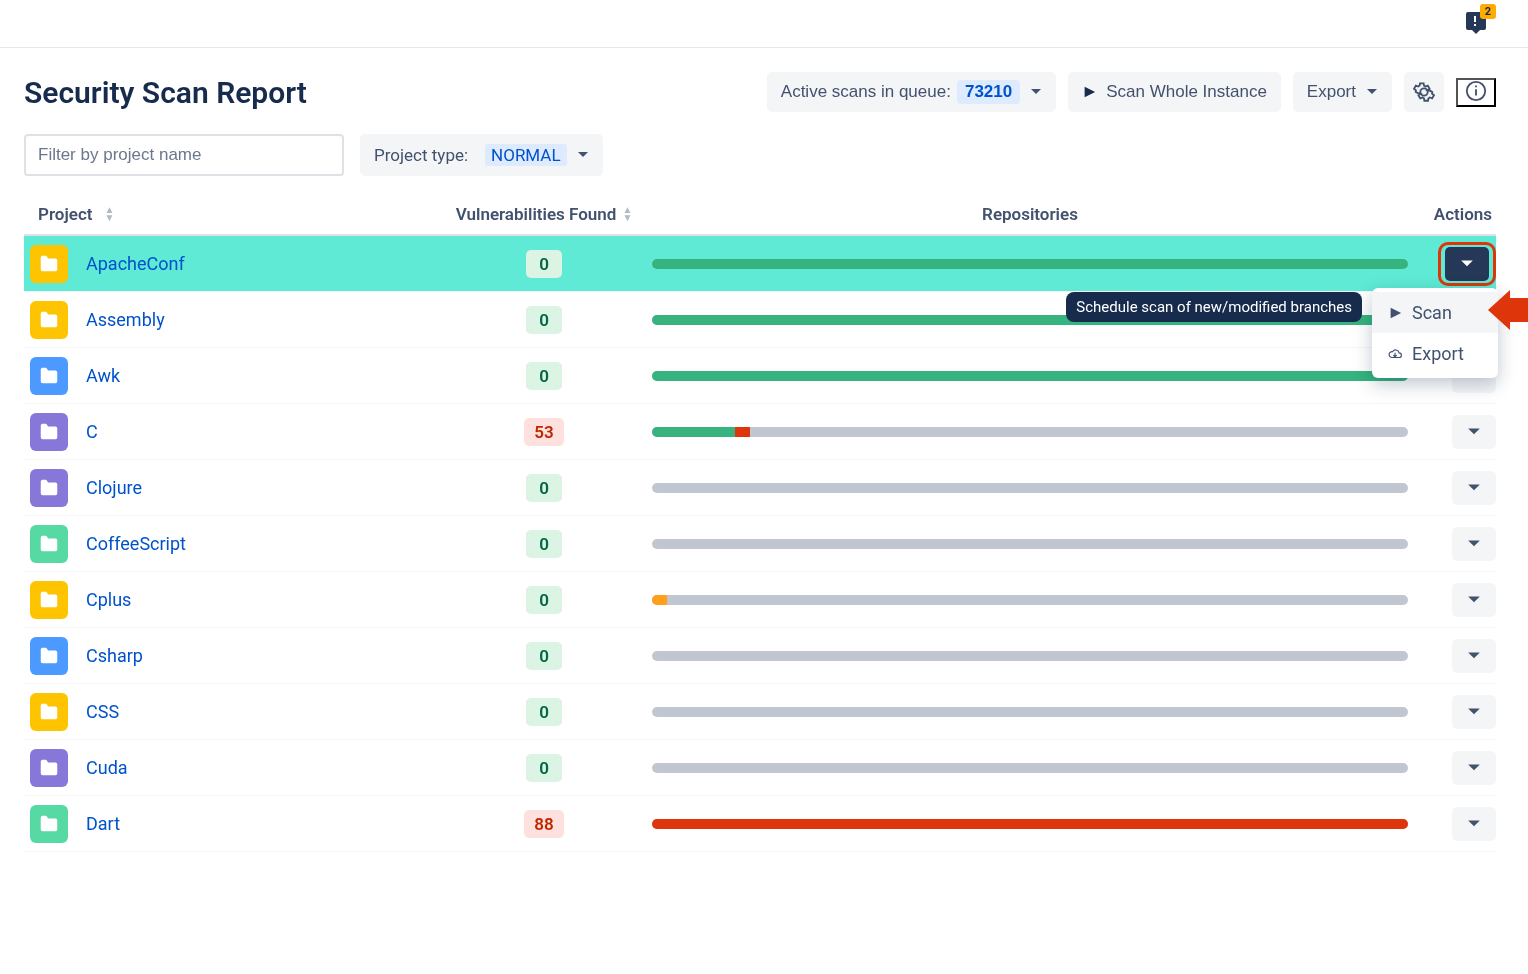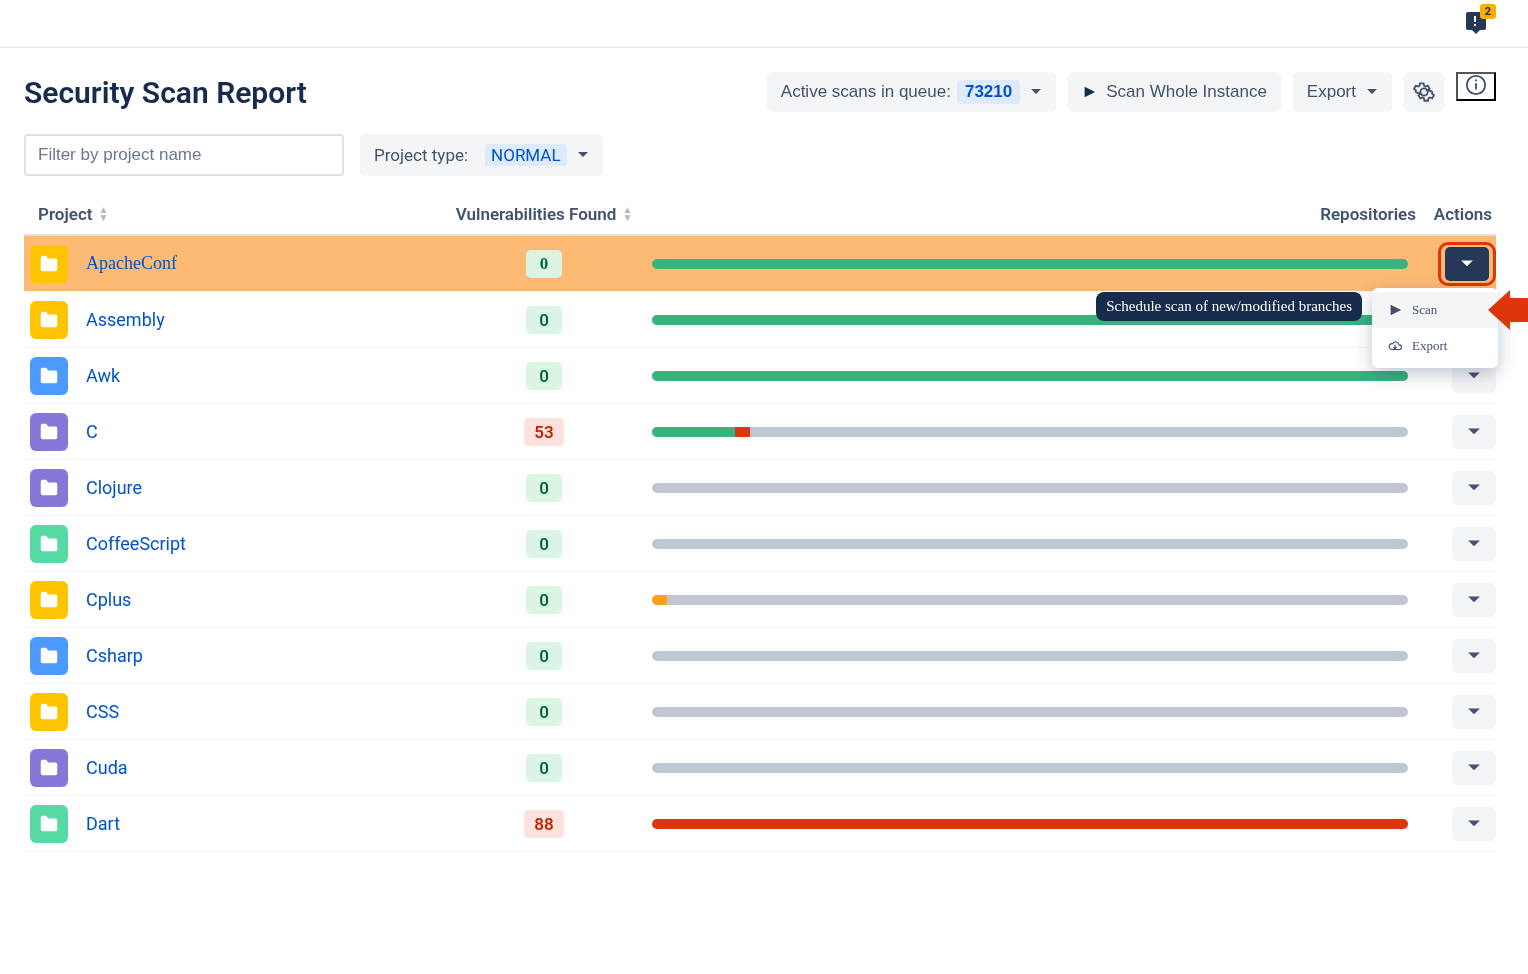--- a/index.html
+++ b/index.html
@@ -4,41 +4,41 @@
 <style>
   * { box-sizing: border-box; margin: 0; padding: 0; }
   body { font-family: -apple-system, BlinkMacSystemFont, "Segoe UI", Roboto, Arial, sans-serif; background: #fff; color: #172b4d; }
   .topbar { height: 48px; border-bottom: 1px solid #e5e8ec; display: flex; justify-content: flex-end; align-items: center; padding-right: 40px; }
   .noti { position: relative; cursor: pointer; }
   .noti svg { width: 24px; height: 24px; fill: #253858; }
   .badge { position: absolute; top: -6px; right: -8px; background: #ffab00; color: #172b4d; font-size: 11px; font-weight: 700; border-radius: 3px; padding: 1px 5px; }
   .page { padding: 24px 24px 40px 24px; max-width: 1520px; }
   .header { display: flex; align-items: center; margin-bottom: 22px; }
   .title { font-size: 30px; font-weight: 600; color: #172b4d; flex: 0 0 auto; }
-  .header-right { margin-left: auto; display: flex; align-items: flex-start; gap: 12px; }
+  .header-right { margin-left: auto; display: flex; align-items: center; gap: 12px; }
   .pill, .btn { background: #f4f5f7; border: none; border-radius: 5px; height: 40px; display: inline-flex; align-items: center; padding: 0 14px; font-size: 17px; color: #42526e; cursor: pointer; }
   .pill .value { background: #deebff; color: #0052cc; font-weight: 700; padding: 2px 8px; border-radius: 4px; margin-left: 6px; }
   .chev { margin-left: 10px; }
   .btn svg.play { width: 14px; height: 14px; fill: #172b4d; margin-right: 10px; }
   .iconbtn { width: 40px; justify-content: center; padding: 0; }
   .filters { display: flex; gap: 16px; margin-bottom: 20px; }
   .search { width: 320px; height: 42px; border: 2px solid #dfe1e6; border-radius: 4px; padding: 0 12px; font-size: 17px; color: #172b4d; }
   .search::placeholder { color: #6b778c; }
   .typebox { background: #f4f5f7; border-radius: 5px; height: 42px; display: inline-flex; align-items: center; padding: 0 14px; font-size: 17px; }
   .typebox .lbl { color: #42526e; margin-right: 17px; }
   .typebox .val { color: #0052cc; font-weight: 400; background: #deebff; padding: 1px 6px; border-radius: 3px; }
   .table { width: 100%; }
   .thead { display: flex; align-items: center; padding: 8px 0 10px 0; border-bottom: 2px solid #dfe1e6; font-size: 17px; font-weight: 600; color: #42526e; }
-  .col-project { width: 420px; padding-left: 14px; display:flex; align-items:center; gap:6px;}
+  .col-project { width: 420px; padding-left: 14px; display:flex; align-items:center; gap:12px;}
   .col-vuln { width: 200px; text-align: center; display:flex; align-items:center; justify-content:center; gap:6px;}
-  .col-repo { flex: 1; text-align: right; }
+  .col-repo { flex: 1; text-align: center; }
   .col-act { width: 80px; text-align: right; padding-right: 4px; }
   .sorticon { font-size: 10px; color: #b3bac5; line-height: 8px; }
   .row { display: flex; align-items: center; height: 56px; border-bottom: 1px solid #f4f5f7; position: relative; }
-  .row.first { background: #fdba74; font-family: Liberation Serif, serif; }
+  .row.first { background: #5eead4; }
   .folder { width: 38px; height: 38px; border-radius: 6px; display: inline-flex; align-items: center; justify-content: center; margin-right: 18px; }
   .folder svg { width: 22px; height: 22px; fill: #fff; }
   .f-yellow { background: #ffc400; }
   .f-blue { background: #4c9aff; }
   .f-purple { background: #8777d9; }
   .f-green { background: #57d9a3; }
   .projname { color: #0052cc; font-size: 18px; cursor: pointer; }
   .vpill { display: inline-block; min-width: 36px; text-align: center; padding: 4px 10px; border-radius: 5px; font-weight: 600; font-size: 17px; }
   .vp-green { background: #dcf4e4; color: #006644; }
   .vp-red { background: #fde1de; color: #bf2600; }
@@ -46,21 +46,21 @@
   .seg { position: absolute; top: 0; bottom: 0; }
   .seg.green { background: #36b37e; }
   .seg.orange { background: #ff9f1a; }
   .seg.red { background: #de350b; }
   .actbtn { width: 44px; height: 34px; background: #f4f5f7; border: none; border-radius: 5px; display: inline-flex; align-items: center; justify-content: center; cursor: pointer; }
   .actbtn.dark { background: #253858; }
   .actbtn svg { width: 14px; height: 10px; fill: #42526e; }
   .actbtn.dark svg { fill: #fff; }
   .highlight { border: 3px solid #de350b; border-radius: 10px; padding: 2px 4px; display:inline-flex; }
   .menu { position: absolute; right: -2px; top: 52px; background: #fff; border-radius: 6px; box-shadow: 0 6px 18px rgba(9,30,66,0.25); width: 126px; z-index: 30; padding: 4px 0; }
-  .menuitem { display: flex; align-items: center; gap: 10px; padding: 10px 16px; font-size: 13px; color: #42526e; cursor: pointer; }
+  .menuitem { display: flex; align-items: center; gap: 10px; padding: 10px 16px; font-size: 18px; color: #42526e; cursor: pointer; }
   .menuitem:hover, .menuitem.hover { background: #f4f5f7; }
   .menuitem svg { width: 14px; height: 14px; fill: #42526e; }
   .tooltip { position: absolute; right: 134px; top: 56px; background: #172b4d; color: #fff; font-size: 15px; padding: 6px 10px; border-radius: 8px; white-space: nowrap; z-index: 31; }
   .arrow { position: absolute; right: -48px; top: 62px; z-index: 32; }
   .arrow-body { width: 34px; height: 24px; background: #de350b; }
   .arrow-head { width: 0; height: 0; border-top: 20px solid transparent; border-bottom: 20px solid transparent; border-right: 22px solid #de350b; position: absolute; left: -22px; top: -8px; }
   .col-act-cell { width: 80px; display:flex; justify-content:flex-end; padding-right: 0px; }
   .col-repo-cell { flex: 1; padding: 0 4px; }
   .col-vuln-cell { width: 200px; text-align:center; }
   .col-project-cell { width: 420px; padding-left: 6px; display:flex; align-items:center; }

